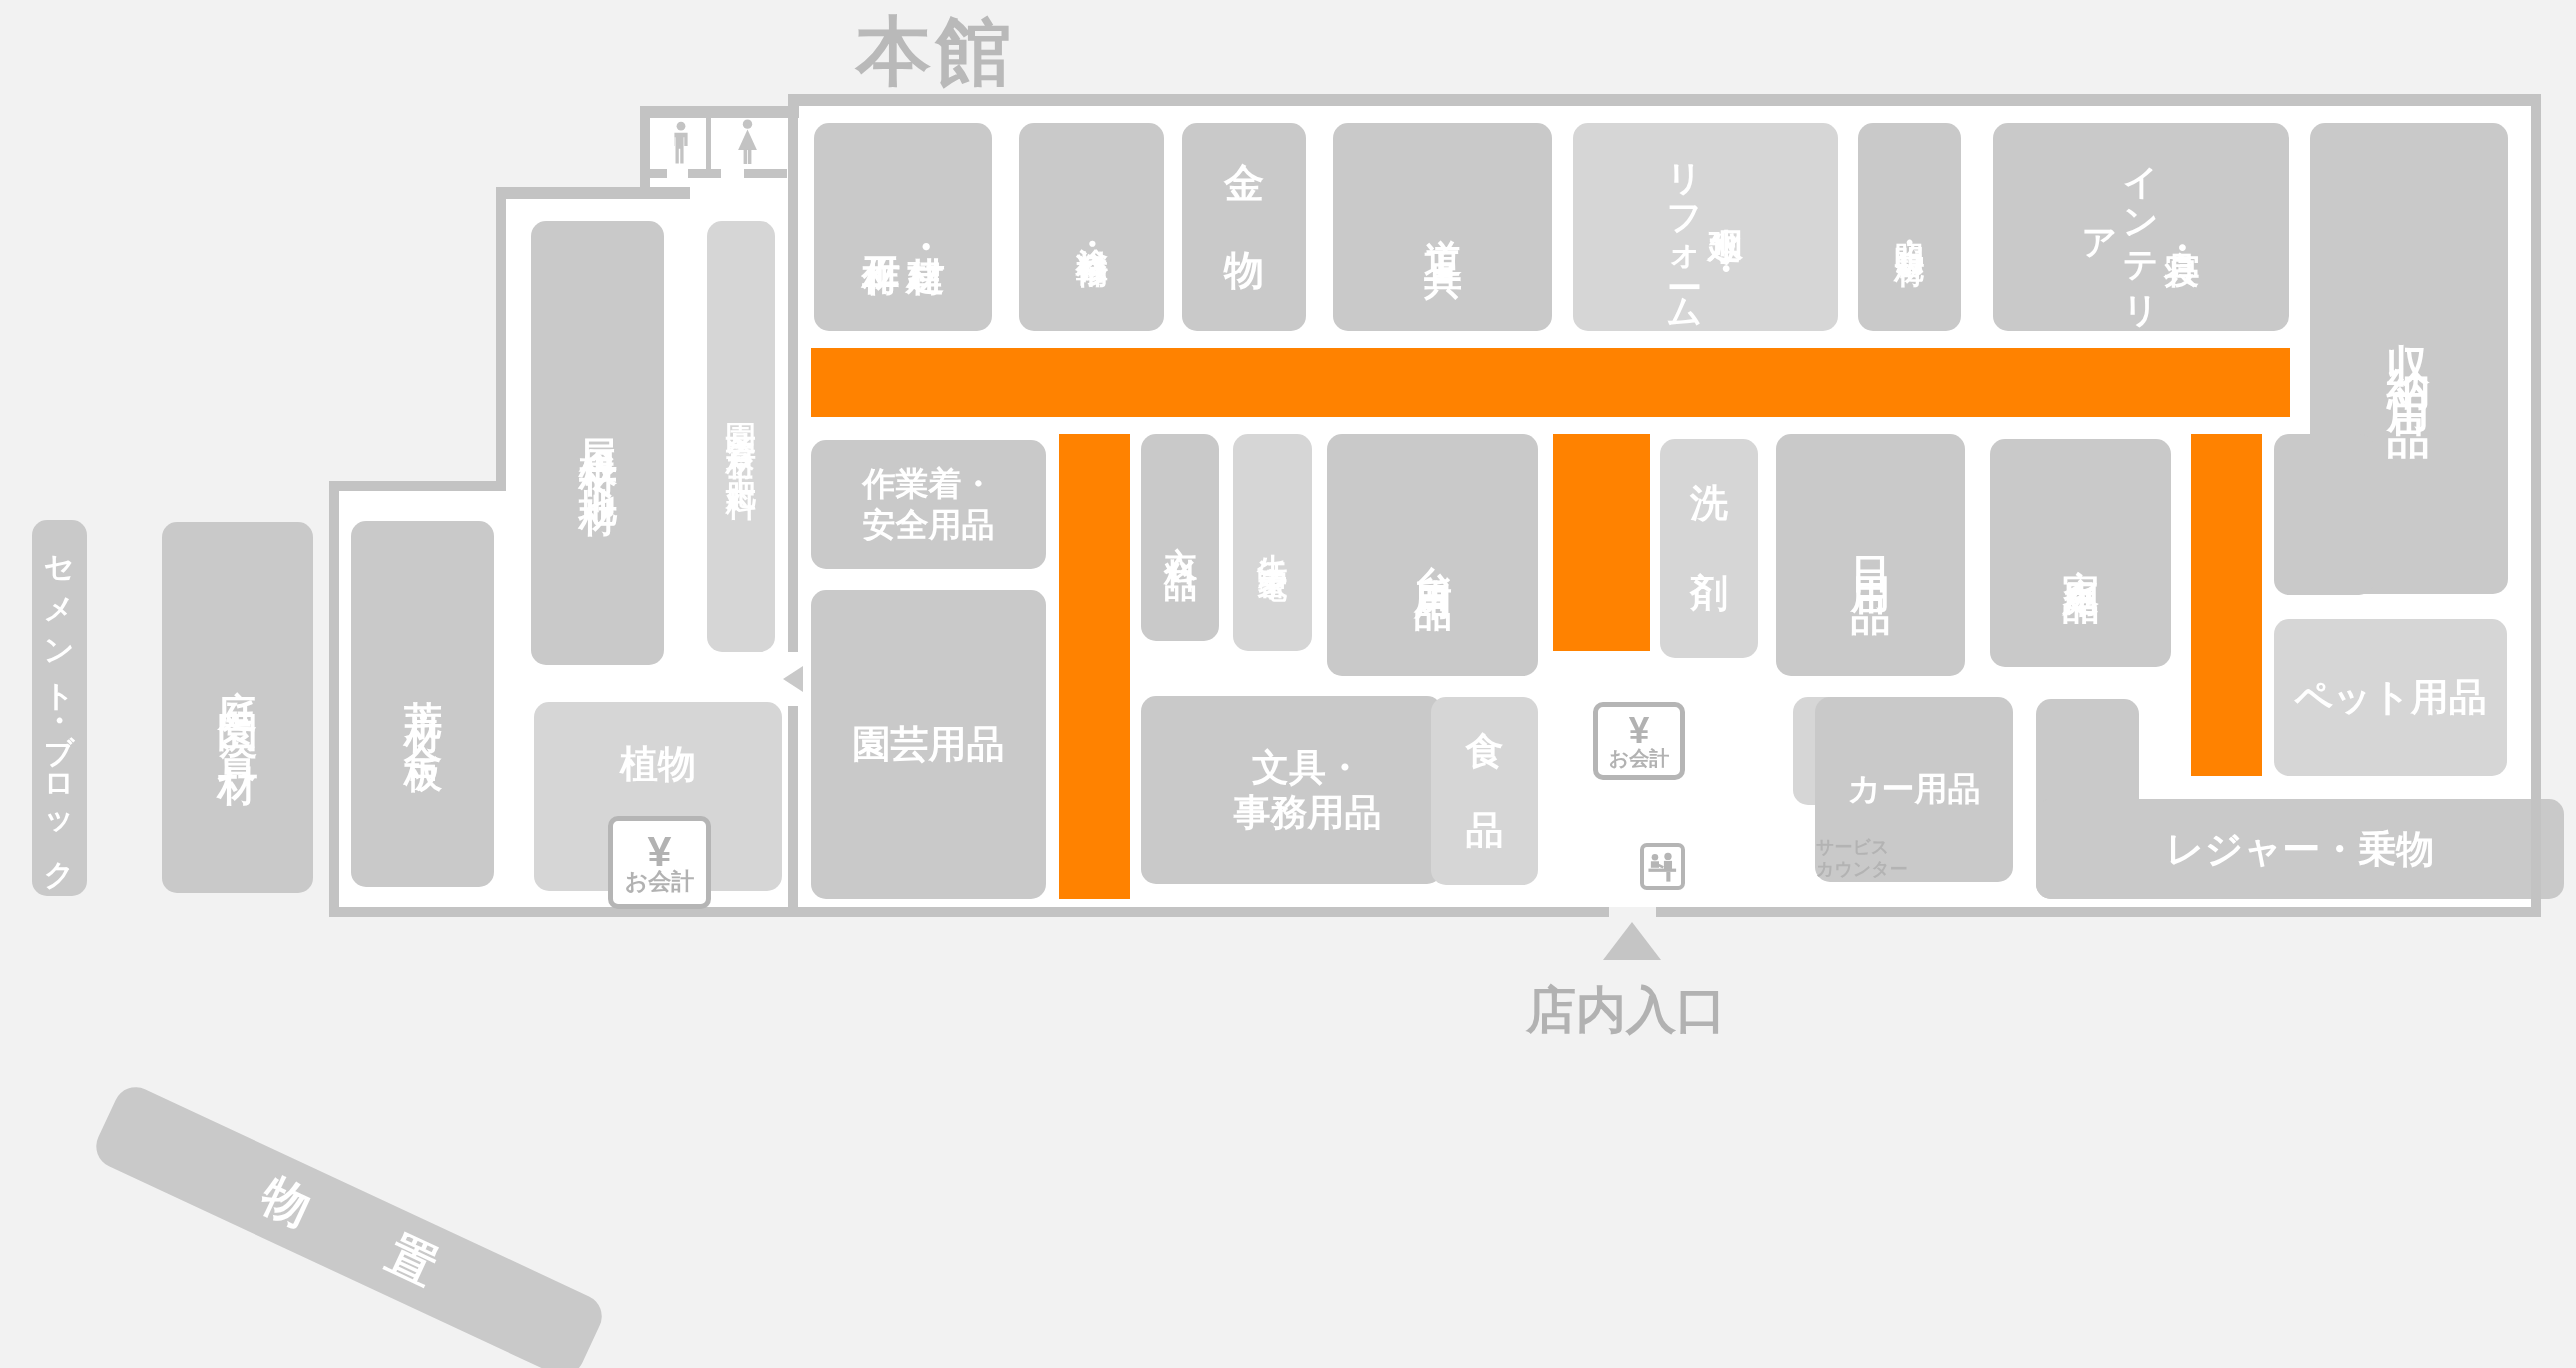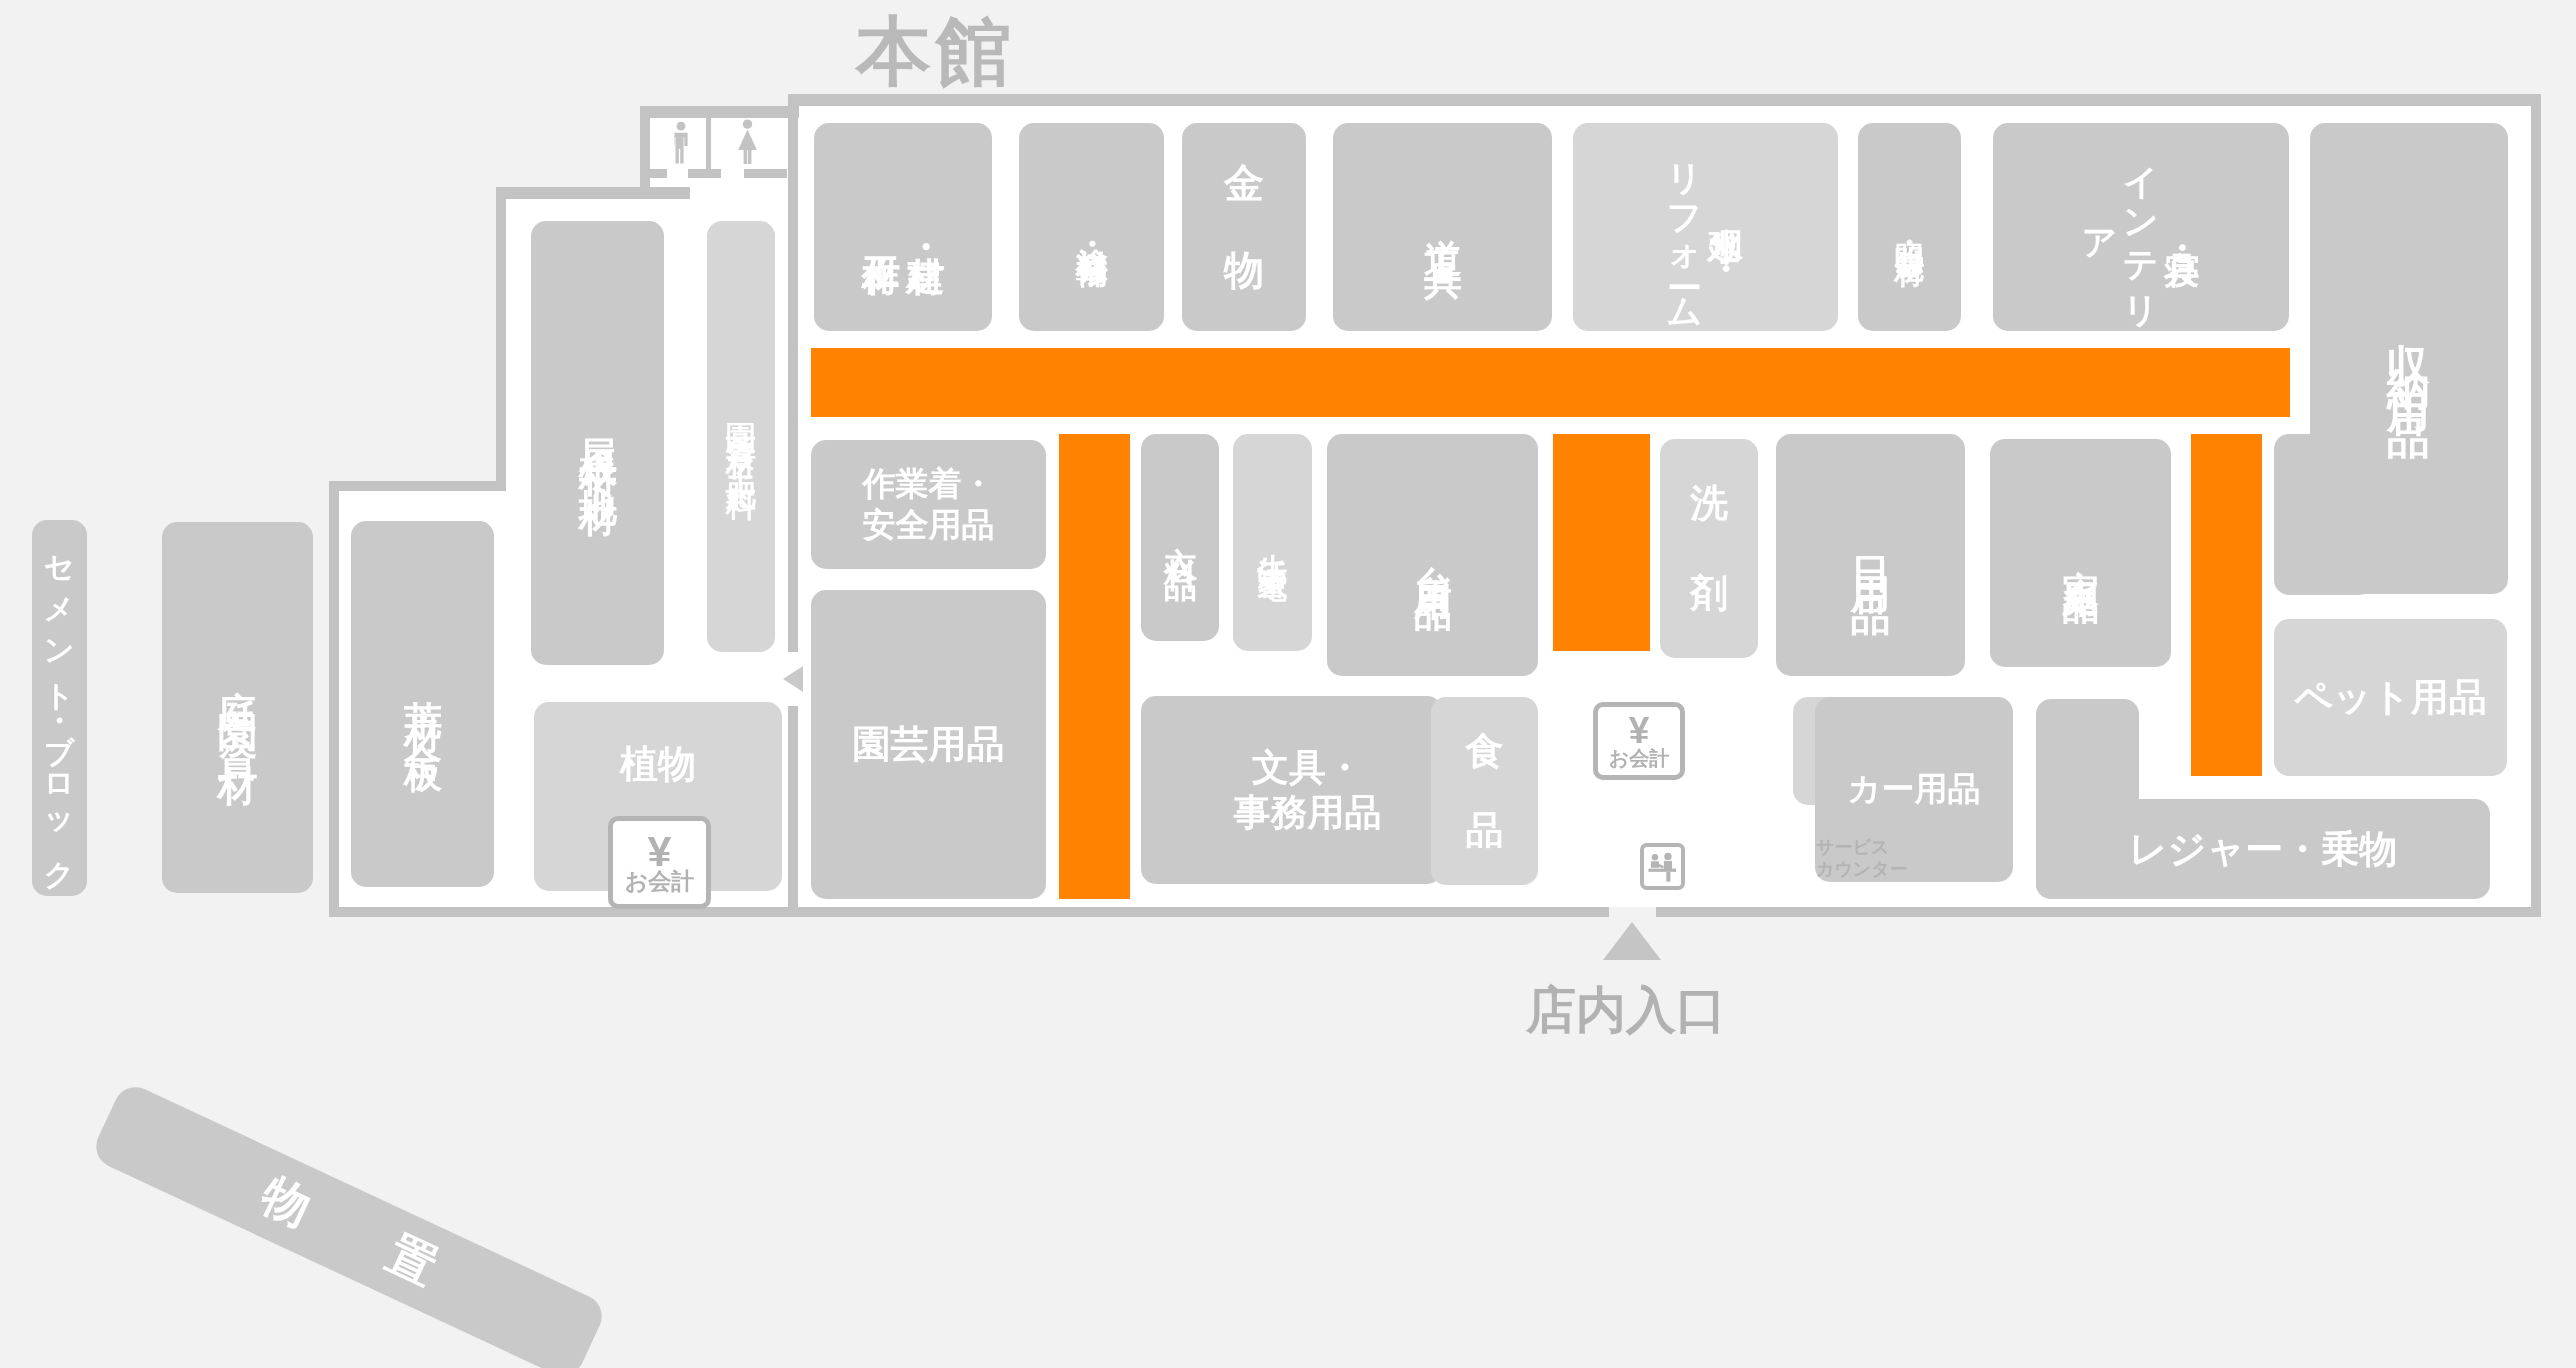--- a/index.html
+++ b/index.html
@@ -101,21 +101,21 @@
     <div class="block dark" style="left: 1776px; top: 434px; width: 189px; height: 242px; position: absolute; font-size: 40px;">
       <span class="vtext" style="letter-spacing: 20px;">日用品</span>
     </div>
     <div class="block dark" style="left: 1990px; top: 439px; width: 181px; height: 228px; position: absolute; font-size: 37px;">
       <span class="vtext" style="letter-spacing: 6.7px;">家庭用品</span>
     </div>
     <div class="block light" style="left: 2274px; top: 619px; width: 233px; height: 157px; position: absolute; font-size: 38px;">
       <span class="htext">ペット用品</span>
     </div>
     <div class="block dark" style="left: 2036px; top: 699px; width: 103px; height: 200px; position: absolute;"></div>
-    <div class="block dark" style="left: 2036px; top: 799px; width: 454px; height: 100px; position: absolute; font-size: 38px;">
+    <div class="block dark" style="left: 2036px; top: 799px; width: 528px; height: 100px; position: absolute; font-size: 38px;">
       <span class="htext">レジャー・乗物</span>
     </div>
     <div class="block dark" style="left: 1141px; top: 696px; width: 269px; height: 188px; position: absolute; font-size: 37px; padding-left: 32px;">
       <span class="htext">文具・
 事務用品</span>
     </div>
     <div class="block light" style="left: 1431px; top: 697px; width: 107px; height: 188px; position: absolute; font-size: 38px;">
       <span class="spread">
         <span>食</span>
         <span>品</span>

